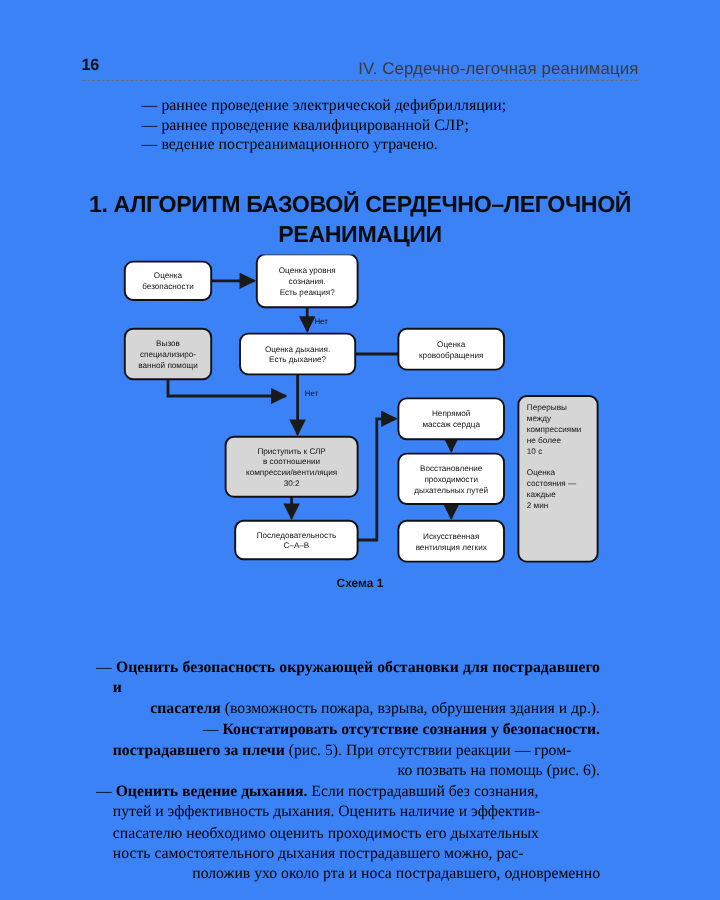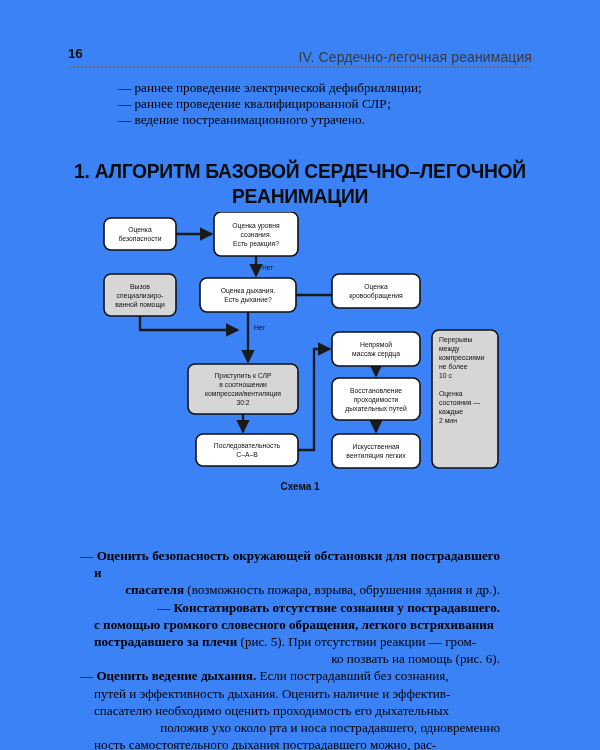--- a/index.html
+++ b/index.html
@@ -237,29 +237,28 @@
   </div>
 
   <div class="caption">Схема 1</div>
 
   <div class="prose">
       <div>
         <div class="para"><span>— </span><b>Оценить безопасность окружающей обстановки для пострадавшего и</b></div>
         <div class="para nojust" style="text-indent: 0px;"><b>спасателя</b><span> (возможность пожара, взрыва, обрушения здания и др.).</span></div>
       </div>
       <div>
-        <div class="para nojust"><span>— </span><b>Констатировать отсутствие сознания у пострадавшего.</b></div>
-      </div>
-      <div>
-        <div class="para" style="text-indent: 0px;"><b>с помощью громкого словесного обращения, легкого встряхивания</b></div>
+        <div class="para nojust"><span>— </span><b>Констатировать отсутствие сознания у безопасности.</b></div>
+      </div>
+      <div>
         <div class="para" style="text-indent: 0px;"><b>пострадавшего за плечи</b><span> (рис. 5). При отсутствии реакции — гром-</span></div>
         <div class="para nojust" style="text-indent: 0px;"><span>ко позвать на помощь (рис. 6).</span></div>
       </div>
       <div>
         <div class="para"><span>— </span><b>Оценить ведение дыхания.</b><span> Если пострадавший без сознания,</span></div>
         <div class="para" style="text-indent: 0px;"><span>путей и эффективность дыхания. Оценить наличие и эффектив-</span></div>
         <div class="para" style="text-indent: 0px;"><span>спасателю необходимо оценить проходимость его дыхательных</span></div>
+        <div class="para" style="text-indent: 0px;"><span>ность самостоятельного дыхания пострадавшего можно, рас-</span></div>
         <div class="para nojust" style="text-indent: 0px;"><span>положив ухо около рта и носа пострадавшего, одновременно</span></div>
-        <div class="para" style="text-indent: 0px;"><span>ность самостоятельного дыхания пострадавшего можно, рас-</span></div>
       </div>
     </div>
 
 </div>
 
 </body></html>

